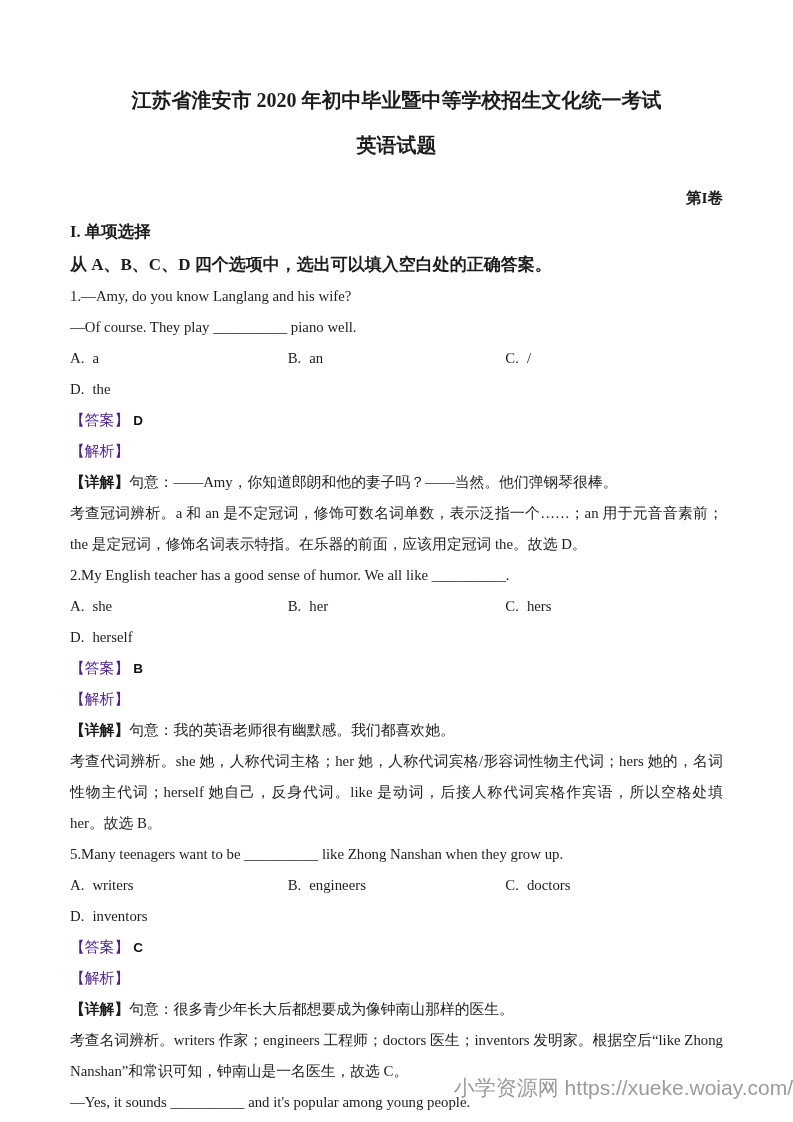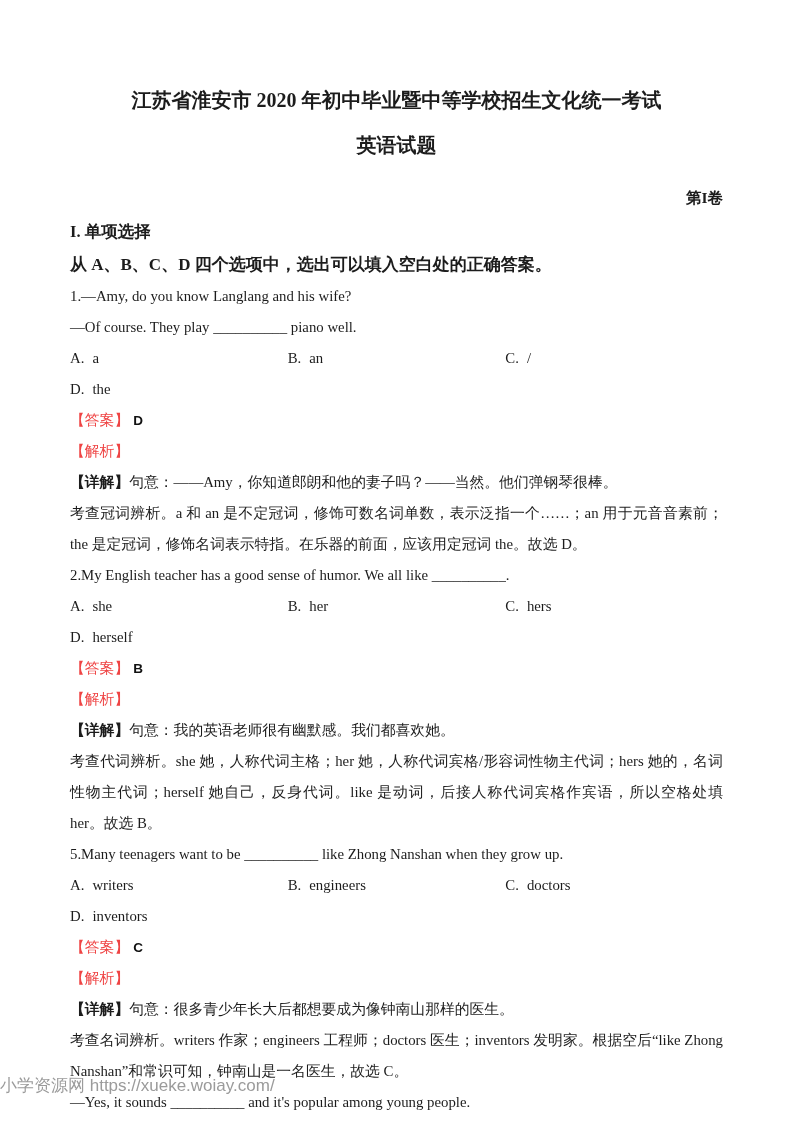--- a/index.html
+++ b/index.html
@@ -12,31 +12,31 @@
     padding:62px 70px 0 70px;
   }
   .title { text-align:center; font-weight:bold; font-size:20px; line-height:45px; }
   .volume { text-align:right; font-weight:bold; font-size:15.5px; line-height:31px; margin-top:14px; }
   .section-heading { font-weight:bold; font-size:16.5px; line-height:33px; margin-top:2px; }
   .instruction { font-weight:bold; font-size:17px; line-height:33px; }
   .line { font-size:14.8px; line-height:31px; }
   .just { text-align:justify; }
   .opts { display:grid; grid-template-columns:repeat(3,1fr); font-size:14.8px; line-height:31px; }
   .okey { margin-right:8px; }
-  .blue { color:#ef4444; }
+  .blue { color:#4c1d95; }
   .ans-letter {
     font-family:"Liberation Sans","DejaVu Sans",sans-serif;
     font-size:13.5px; font-weight:600; margin-left:4px; color:#111;
   }
   .detail-label { font-weight:bold; }
   .italic { font-style:italic; }
   .footer {
-    position:absolute; left:0; right:0; top:1058px; text-align:left;
+    position:absolute; left:0; right:0; top:1058px; text-align:right;
     font-family:"Liberation Sans","DejaVu Sans",sans-serif;
-    font-size:17px; color:#9b9b9b;
+    font-size:21px; color:#9b9b9b;
   }
 </style>
 </head>
 <body>
 
 <div class="page">
 
   <div class="title">江苏省淮安市 2020 年初中毕业暨中等学校招生文化统一考试</div>
   <div class="title">英语试题</div>
 

